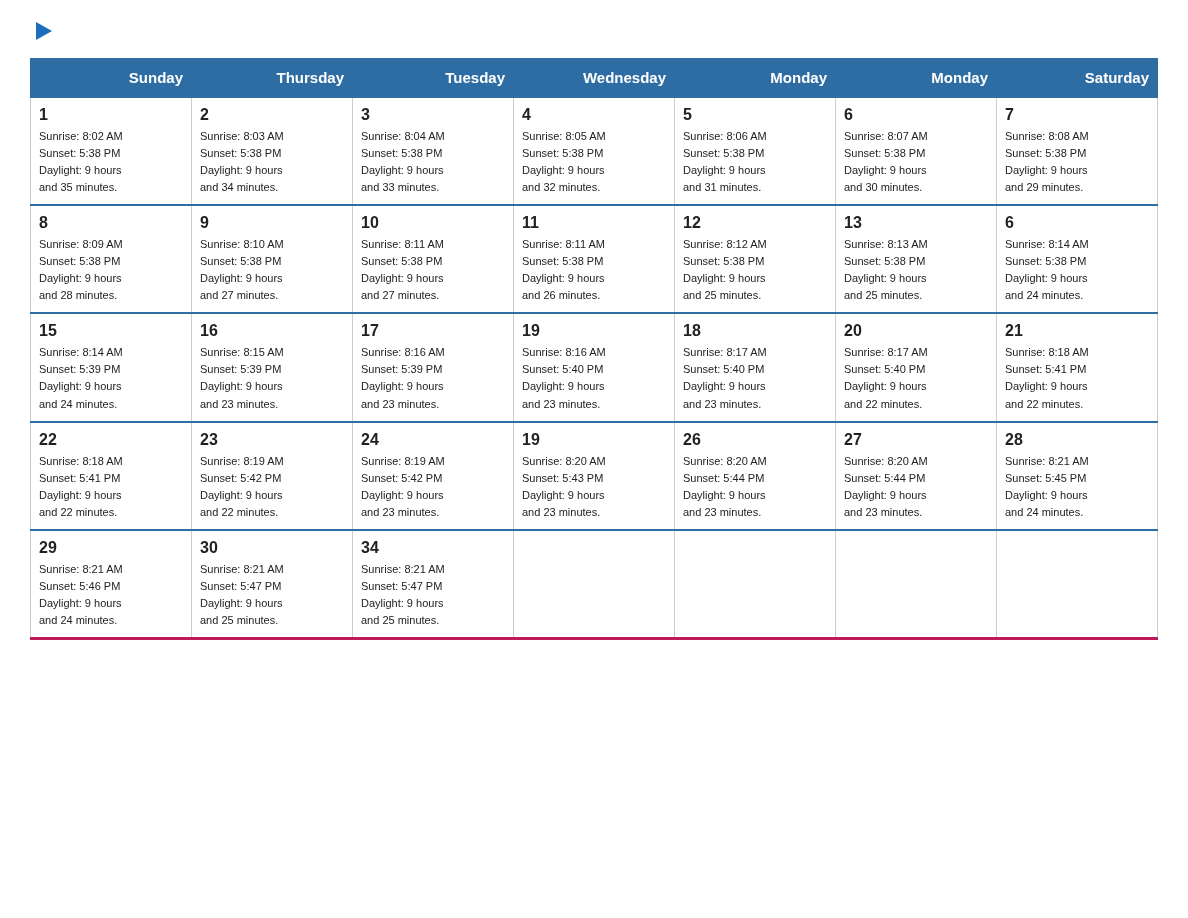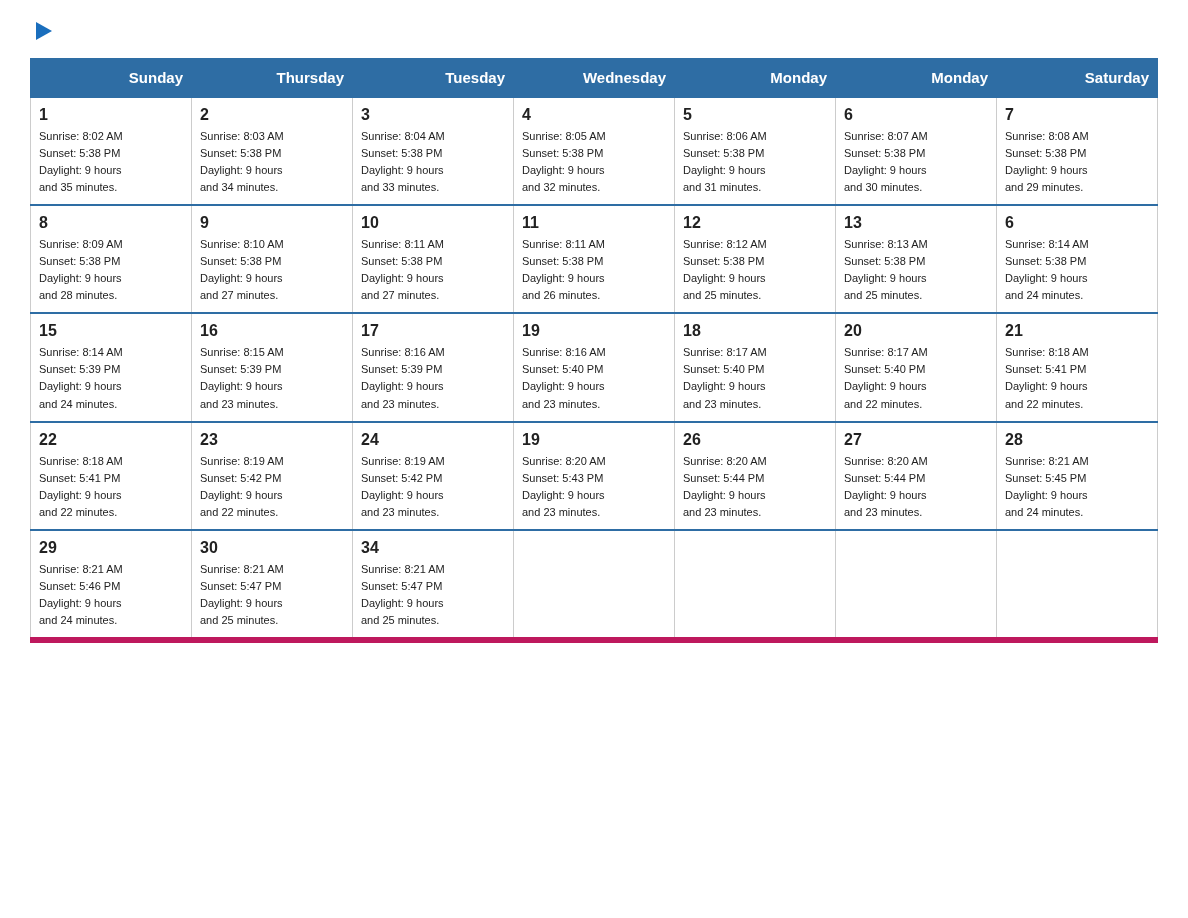--- a/index.html
+++ b/index.html
@@ -77,21 +77,21 @@
       font-weight: bold;
       margin-bottom: 4px;
       display: block;
     }
     .day-info {
       font-size: 11px;
       line-height: 1.55;
       color: #222;
     }
     .calendar tr:last-child td {
-      border-bottom: 6px solid #be185d;
+      border-bottom: 3px solid #be185d;
     }
     .empty-cell {
       background: #fff;
     }
     .week-row td {
       border-top: 2px solid #2e6da4;
     }
   </style>
 </head>
 <body>

